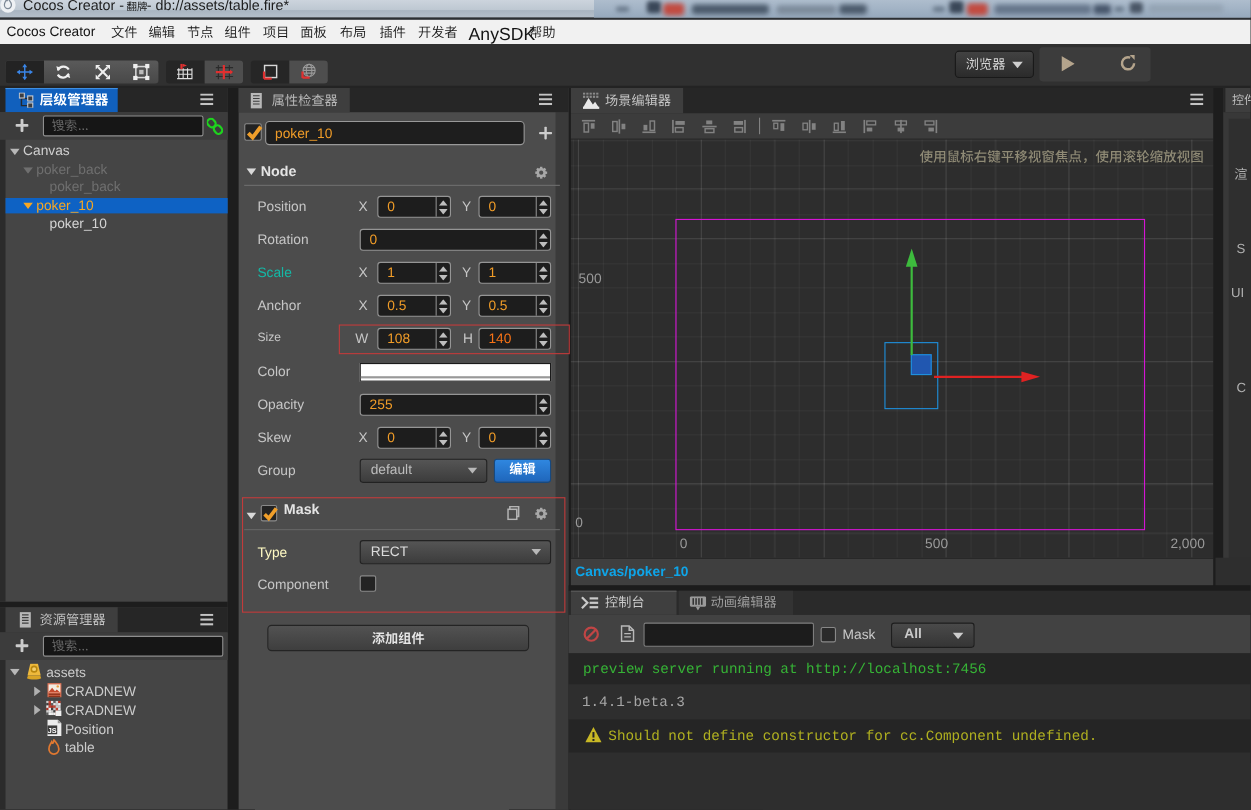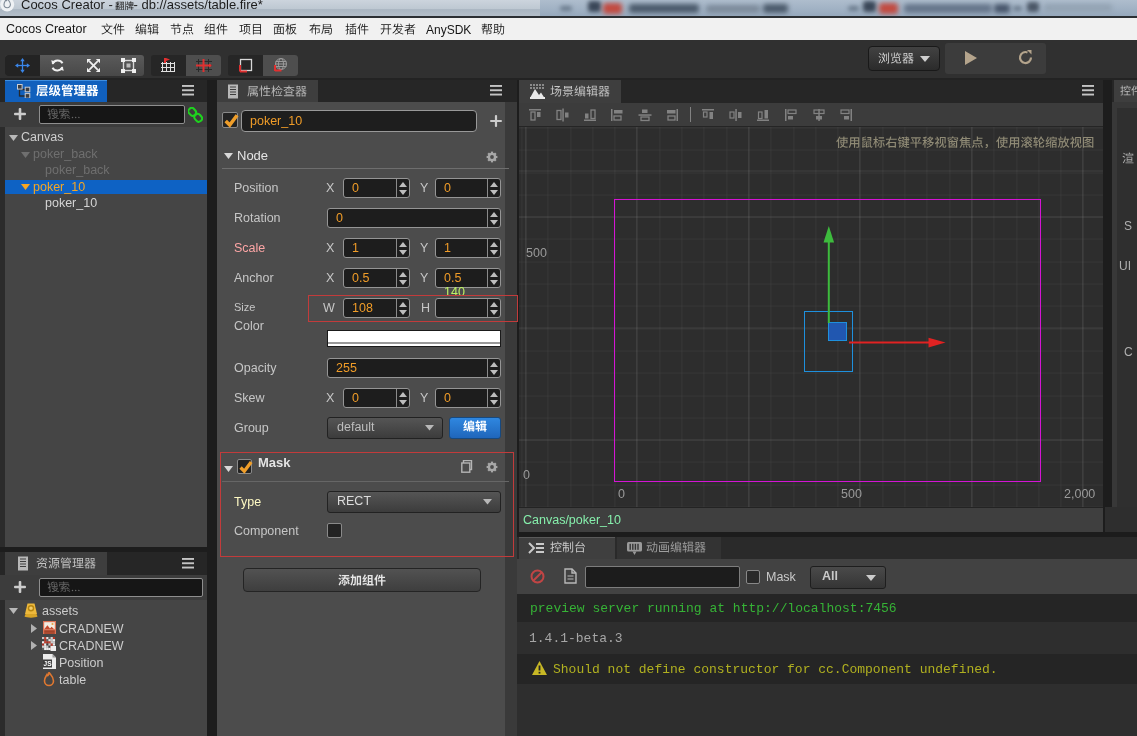--- a/index.html
+++ b/index.html
@@ -94,21 +94,21 @@
       <path transform="translate(1000 0)" d="M674 790C718 744 775 679 804 641L857 678C828 714 770 777 726 822ZM146 527C156 538 188 543 253 543H394C329 332 217 166 32 52C49 40 73 16 82 1C214 83 310 188 379 316C421 237 473 168 537 110C449 47 346 3 240 -23C253 -38 269 -63 277 -80C389 -49 496 -2 589 67C680 -2 791 -52 920 -81C929 -63 947 -36 962 -22C837 2 729 47 640 109C727 186 796 286 837 414L792 435L779 432H433C447 468 460 505 471 543H928V608H488C506 678 519 752 530 830L455 842C445 759 431 681 412 608H223C251 661 278 729 298 795L226 809C209 732 171 651 160 631C148 609 137 594 124 591C131 575 142 542 146 527ZM587 150C516 210 460 283 420 368H747C710 281 654 209 587 150Z"></path>
       <path transform="translate(2000 0)" d="M842 803C806 756 767 711 724 668V709H470V839H404V709H143V650H404V514H55V453H456C326 369 183 300 34 248C48 234 69 206 78 191C142 216 205 244 267 274V-78H334V-45H752V-74H821V343H395C453 377 510 414 564 453H945V514H644C739 591 826 677 899 772ZM470 514V650H706C656 602 602 556 544 514ZM334 126H752V14H334ZM334 181V286H752V181Z"></path>
     </g>
   </svg>
 <svg style="position:absolute;left:481.0px;top:23.0px;overflow:visible" width="24.0" height="15.6">
     <g transform="translate(0 10.56) scale(0.0120 -0.0120)" fill="#1a1a1a">
       <path transform="translate(0 0)" d="M279 839V757H68V702H279V624H89V570H279V551C279 533 276 510 268 486H51V431H241C211 385 159 339 73 308C88 296 109 274 120 260C226 304 286 369 316 431H541V486H337C343 510 346 532 346 551V570H515V624H346V702H534V757H346V839ZM587 796V302H651V737H834C806 693 770 642 735 597C826 546 859 501 859 464C859 442 852 427 833 419C821 415 806 412 791 411C761 409 723 409 678 414C690 398 699 374 700 357C739 353 783 354 818 357C837 359 860 365 877 373C909 390 926 417 925 459C925 505 895 553 807 606C850 657 895 718 934 770L888 799L876 796ZM153 260V-24H220V199H463V-77H532V199H795V54C795 41 791 37 774 36C757 36 698 36 632 37C641 20 651 -3 655 -21C741 -21 793 -22 824 -11C854 -1 863 18 863 53V260H532V340H463V260Z"></path>
       <path transform="translate(1000 0)" d="M638 838C638 761 638 684 635 610H466V546H633C619 302 567 89 371 -31C388 -42 411 -64 421 -80C627 53 682 283 697 546H863C853 171 842 36 816 5C807 -7 796 -10 778 -9C757 -9 704 -9 645 -5C657 -22 664 -50 666 -69C719 -72 773 -73 804 -70C835 -68 856 -60 874 -35C907 8 917 150 927 575C927 584 928 610 928 610H700C703 684 703 761 703 838ZM36 88 48 20C167 47 335 86 494 123L488 184L431 171V788H108V103ZM169 115V297H368V158ZM169 511H368V357H169ZM169 572V727H368V572Z"></path>
     </g>
   </svg>
-<div class="abs" style="left:426px;top:23px;font-size:12px;color:#141414">AnySDK</div>
+<div class="abs" style="left:426px;top:23px;font-size:16px;color:#141414">AnySDK</div>
 <div class="abs" style="left:0;top:40px;width:1137px;height:38px;background:#303030"></div>
 <div class="abs" style="left:0;top:78px;width:1137px;height:2px;background:#232323"></div>
 <div class="abs" style="left:5px;top:55px;width:139px;height:21px;background:linear-gradient(#5a5a5a,#484848);border-radius:3px"></div>
 <div class="abs" style="left:5px;top:55px;width:35px;height:21px;background:#232323;border-radius:3px 0 0 3px"></div>
 <svg class="abs" style="left:15px;top:58px" width="15" height="15" viewBox="0 0 15 15">
 <g stroke="#3a86e8" stroke-width="1.3" fill="none">
       <line x1="7.5" y1="2" x2="7.5" y2="13"></line>
       <line x1="2" y1="7.5" x2="13" y2="7.5"></line>
     </g>
 <g fill="#3a86e8">
@@ -425,42 +425,42 @@
 <div class="abs" style="left:250px;top:114px;font-size:12.5px;color:#f09c28">poker_10</div>
 <svg class="abs" style="left:490px;top:115px" width="12" height="12">
     <g fill="#cccccc">
       <rect x="4.9" width="2.2" height="12" rx="1"></rect>
       <rect y="4.9" width="12" height="2.2" rx="1"></rect>
     </g>
   </svg>
 <svg class="abs" style="left:224px;top:153px" width="9" height="6">
     <path d="M0 0h9L4.5 6z" fill="#d8d8d8"></path>
   </svg>
-<div class="abs" style="left:237px;top:148px;font-size:13px;font-weight:normal;color:#e4e4e4">Node</div>
+<div class="abs" style="left:237px;top:148px;font-size:13px;font-weight:bold;color:#e4e4e4">Node</div>
 <svg class="abs" style="left:492px;top:157px;overflow:visible" width="1" height="1">
     <g fill="#a8a8a8">
       <circle r="4.3"></circle>
       <rect x="-1.1" y="-5.4" width="2.2" height="2.4" transform="rotate(0)"></rect>
       <rect x="-1.1" y="-5.4" width="2.2" height="2.4" transform="rotate(45)"></rect>
       <rect x="-1.1" y="-5.4" width="2.2" height="2.4" transform="rotate(90)"></rect>
       <rect x="-1.1" y="-5.4" width="2.2" height="2.4" transform="rotate(135)"></rect>
       <rect x="-1.1" y="-5.4" width="2.2" height="2.4" transform="rotate(180)"></rect>
       <rect x="-1.1" y="-5.4" width="2.2" height="2.4" transform="rotate(225)"></rect>
       <rect x="-1.1" y="-5.4" width="2.2" height="2.4" transform="rotate(270)"></rect>
       <rect x="-1.1" y="-5.4" width="2.2" height="2.4" transform="rotate(315)"></rect>
     </g>
     <circle r="1.9" fill="#4c4c4c"></circle>
   </svg>
 <div class="abs" style="left:222px;top:168px;width:287px;height:1px;background:#6e6e6e"></div>
 <div class="abs" style="left:234px;top:181px;font-size:12.5px;color:#c6c6c6">Position</div>
 <div class="abs" style="left:234px;top:211px;font-size:12.5px;color:#c6c6c6">Rotation</div>
-<div class="abs" style="left:234px;top:241px;font-size:12.5px;color:#fca5a5">Scale</div>
+<div class="abs" style="left:234px;top:241px;font-size:12.5px;color:#14b8a6">Scale</div>
 <div class="abs" style="left:234px;top:271px;font-size:12.5px;color:#c6c6c6">Anchor</div>
 <div class="abs" style="left:234px;top:301px;font-size:11px;color:#c6c6c6">Size</div>
-<div class="abs" style="left:234px;top:319px;font-size:12.5px;color:#c6c6c6">Color</div>
+<div class="abs" style="left:234px;top:331px;font-size:12.5px;color:#c6c6c6">Color</div>
 <div class="abs" style="left:234px;top:361px;font-size:12.5px;color:#c6c6c6">Opacity</div>
 <div class="abs" style="left:234px;top:391px;font-size:12.5px;color:#c6c6c6">Skew</div>
 <div class="abs" style="left:234px;top:421px;font-size:12.5px;color:#c6c6c6">Group</div>
 <div class="abs" style="left:326px;top:181px;font-size:12.5px;color:#c6c6c6">X</div>
 <div class="abs" style="left:343px;top:178px;width:67px;height:20px;background:#1d1d1d;border:1px solid #959595;border-radius:3px"></div>
 <div class="abs" style="left:396px;top:179px;width:1px;height:18px;background:#8a8a8a"></div>
 <svg class="abs" style="left:398.7px;top:181.5px" width="8" height="5">
     <path d="M4 0L8 5H0z" fill="#bdbdbd"></path>
   </svg>
 <svg class="abs" style="left:398.7px;top:190px" width="8" height="5">
@@ -538,21 +538,21 @@
 <div class="abs" style="left:352px;top:301px;font-size:12.5px;color:#f09c28">108</div>
 <div class="abs" style="left:421px;top:301px;font-size:12.5px;color:#c6c6c6">H</div>
 <div class="abs" style="left:435px;top:298px;width:66px;height:20px;background:#1d1d1d;border:1px solid #959595;border-radius:3px"></div>
 <div class="abs" style="left:487px;top:299px;width:1px;height:18px;background:#8a8a8a"></div>
 <svg class="abs" style="left:489.7px;top:301.5px" width="8" height="5">
     <path d="M4 0L8 5H0z" fill="#bdbdbd"></path>
   </svg>
 <svg class="abs" style="left:489.7px;top:310px" width="8" height="5">
     <path d="M0 0h8L4 5z" fill="#bdbdbd"></path>
   </svg>
-<div class="abs" style="left:444px;top:285px;font-size:12.5px;color:#bef264">140</div>
+<div class="abs" style="left:444px;top:301px;font-size:12.5px;color:#f97316">140</div>
 <div class="abs" style="left:327px;top:330px;width:174px;height:17px;background:#fff;border:1px solid #1a1a1a"></div>
 <div class="abs" style="left:328px;top:342px;width:172px;height:1.5px;background:#999"></div>
 <div class="abs" style="left:327px;top:358px;width:174px;height:20px;background:#1d1d1d;border:1px solid #959595;border-radius:3px"></div>
 <div class="abs" style="left:487px;top:359px;width:1px;height:18px;background:#8a8a8a"></div>
 <svg class="abs" style="left:489.7px;top:361.5px" width="8" height="5">
     <path d="M4 0L8 5H0z" fill="#bdbdbd"></path>
   </svg>
 <svg class="abs" style="left:489.7px;top:370px" width="8" height="5">
     <path d="M0 0h8L4 5z" fill="#bdbdbd"></path>
   </svg>
@@ -772,21 +772,21 @@
 <div class="abs" style="left:828px;top:322px;width:19px;height:19px;background:#2157b0;border:1.4px solid #1e90dd"></div>
 <svg class="abs" style="left:823px;top:226px" width="12" height="97" viewBox="0 0 12 97">
 <line x1="5.8" y1="15" x2="5.8" y2="97" stroke="#3dbb3d" stroke-width="2"></line>
 <path d="M5.8 0L0.5 16.5h10.6z" fill="#3dbb3d"></path>
   </svg>
 <svg class="abs" style="left:848.5px;top:334px" width="97" height="18" viewBox="0 0 97 18">
 <line x1="0" y1="8.6" x2="81" y2="8.6" stroke="#e02222" stroke-width="2"></line>
 <path d="M96.5 8.6L79.5 3.8v9.6z" fill="#e02222"></path>
   </svg>
 <div class="abs" style="left:519px;top:507px;width:584px;height:26px;background:#3f3f3f;border-top:1px solid #232323"></div>
-<div class="abs" style="left:523px;top:513px;font-size:12.5px;font-weight:normal;color:#86efac">Canvas/poker_10</div>
+<div class="abs" style="left:523px;top:513px;font-size:12.5px;font-weight:bold;color:#0ea5e9">Canvas/poker_10</div>
 <div class="abs" style="left:1103px;top:80px;width:34px;height:656px;background:#1d1d1d"></div>
 <div class="abs" style="left:1112px;top:80px;width:25px;height:477px;background:#383838"></div>
 <div class="abs" style="left:1112px;top:80px;width:25px;height:22px;background:#262626"></div>
 <div class="abs" style="left:1114px;top:80px;width:23px;height:22px;background:#3e3e3e"></div>
 <svg style="position:absolute;left:1120.0px;top:85.0px;overflow:visible" width="22.0" height="14.3">
     <g transform="translate(0 9.68) scale(0.0110 -0.0110)" fill="#c0c0c0">
       <path transform="translate(0 0)" d="M695 553C758 496 843 415 884 369L933 418C889 463 804 540 741 594ZM560 593C513 527 440 460 370 415C384 402 408 372 417 358C489 410 572 491 626 569ZM164 841V646H43V575H164V336C114 319 68 305 32 294L49 219L164 261V16C164 2 159 -2 147 -2C135 -3 96 -3 53 -2C63 -22 72 -53 74 -71C137 -72 177 -69 200 -58C225 -46 234 -25 234 16V286L342 325L330 394L234 360V575H338V646H234V841ZM332 20V-47H964V20H689V271H893V338H413V271H613V20ZM588 823C602 792 619 752 631 719H367V544H435V653H882V554H954V719H712C700 754 678 802 658 841Z"></path>
       <path transform="translate(1000 0)" d="M317 341V268H604V-80H679V268H953V341H679V562H909V635H679V828H604V635H470C483 680 494 728 504 775L432 790C409 659 367 530 309 447C327 438 359 420 373 409C400 451 425 504 446 562H604V341ZM268 836C214 685 126 535 32 437C45 420 67 381 75 363C107 397 137 437 167 480V-78H239V597C277 667 311 741 339 815Z"></path>
     </g>
   </svg>

